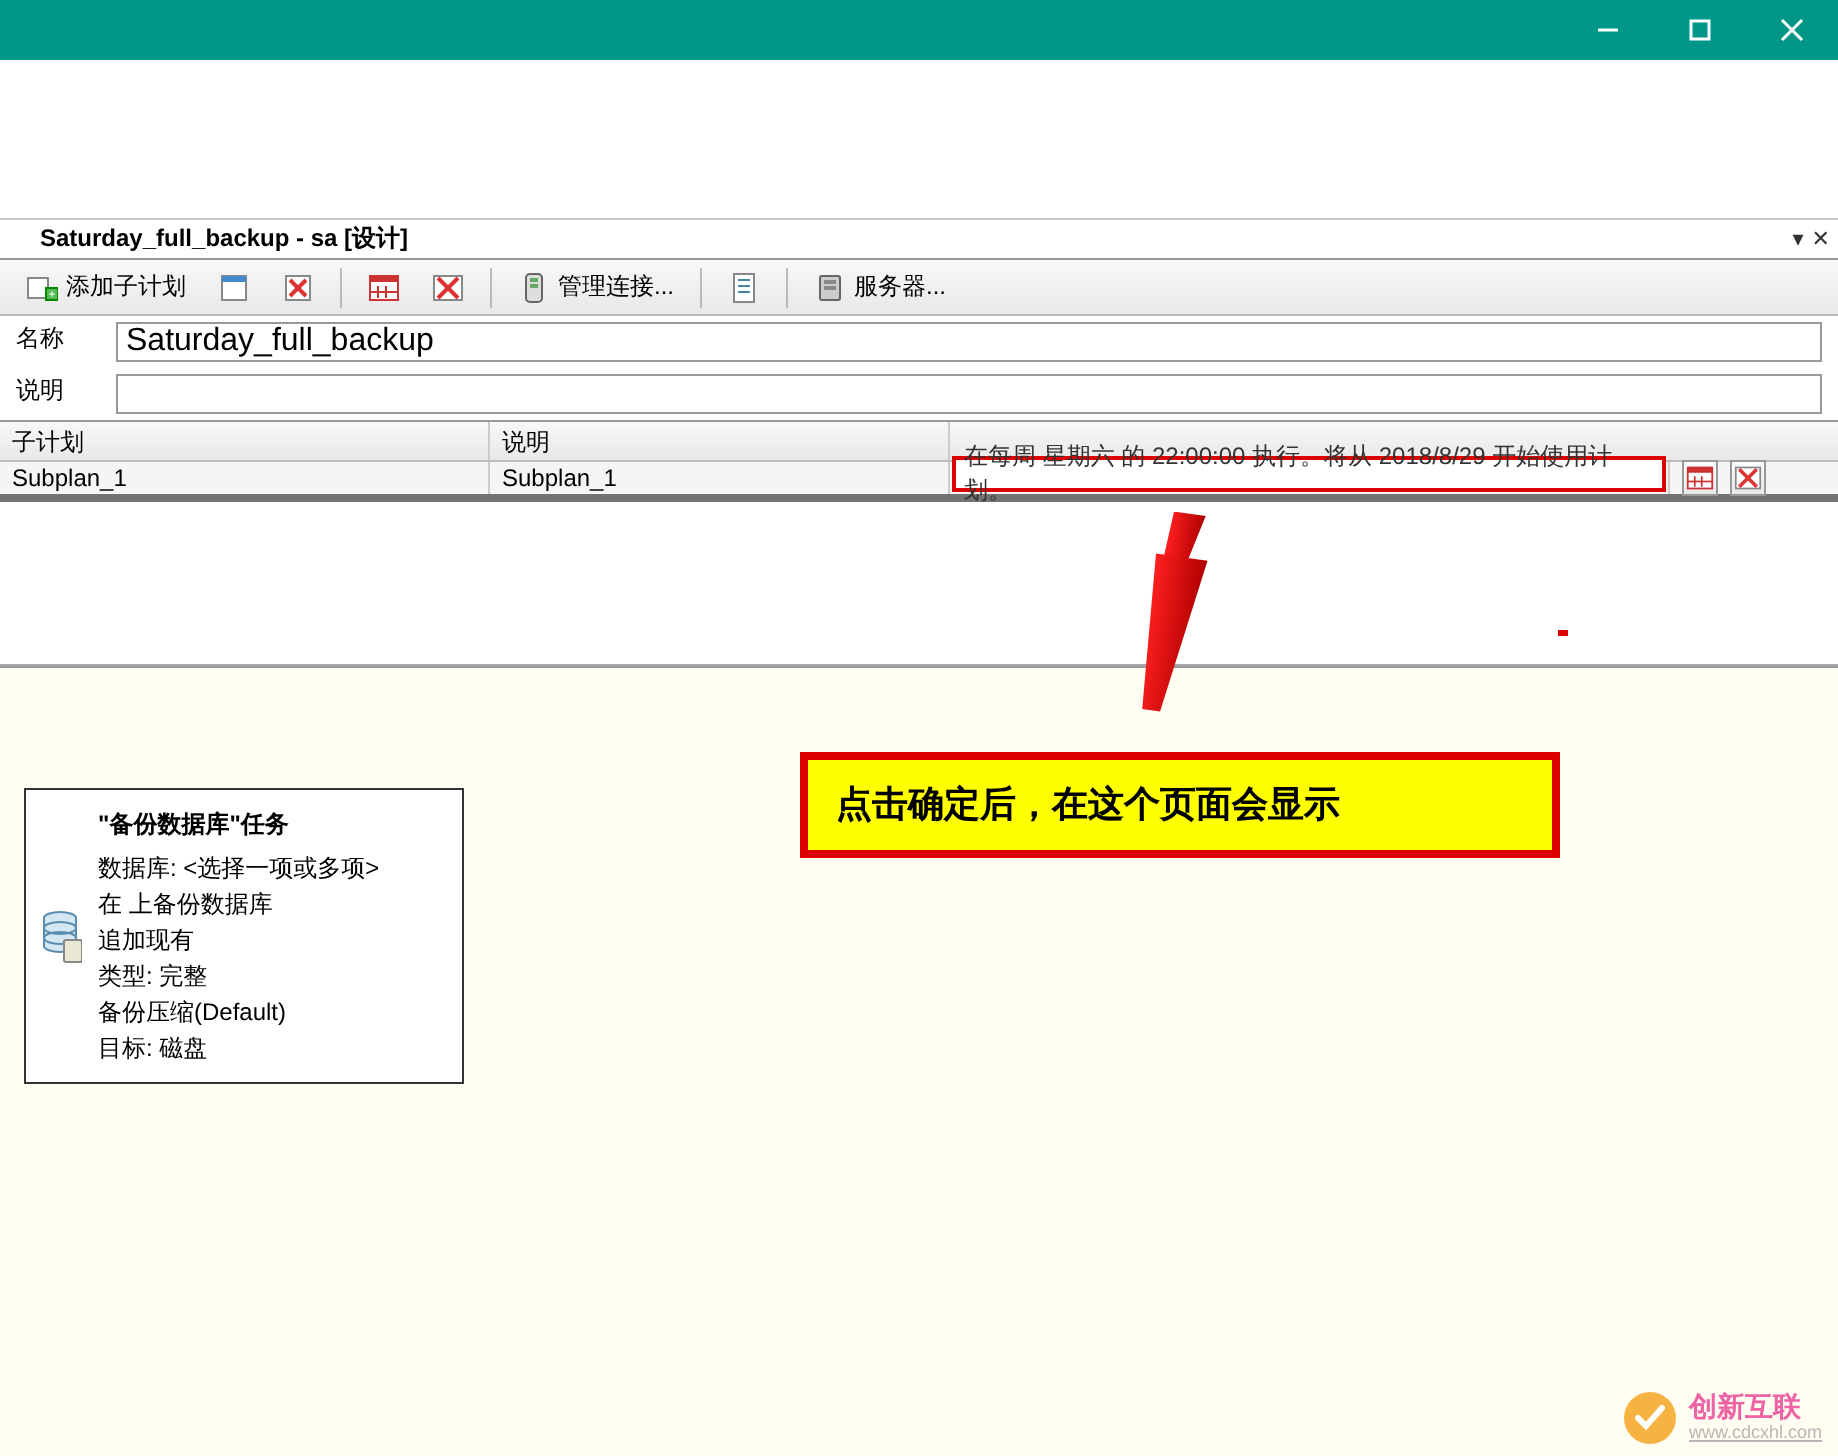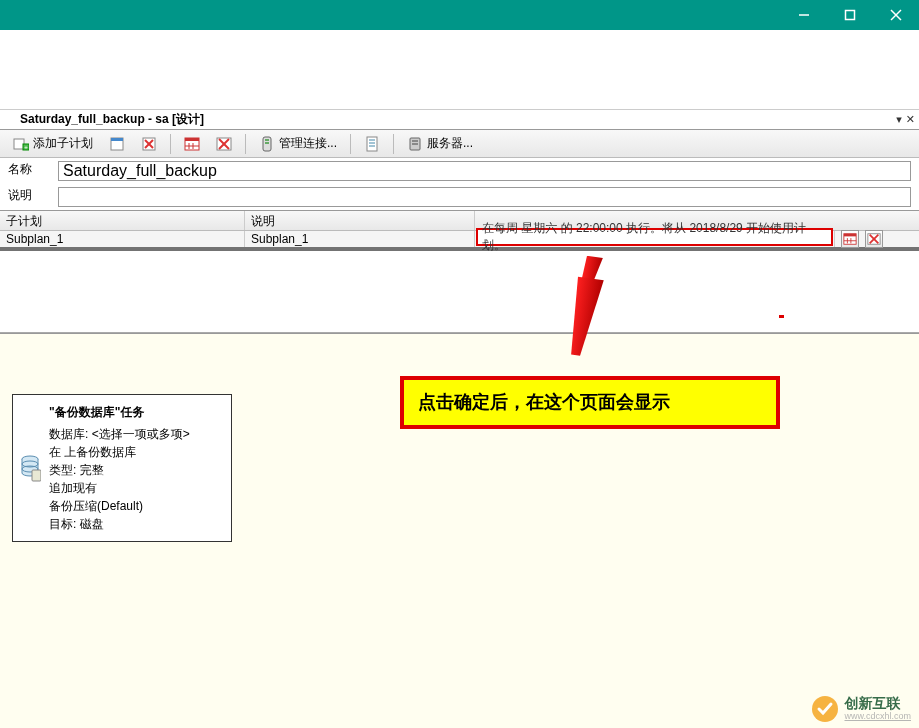--- a/index.html
+++ b/index.html
@@ -280,21 +280,21 @@
     }
     .watermark-text {
       display: flex;
       flex-direction: column;
       line-height: 1.1;
       color: #666;
     }
     .watermark-main {
       font-size: 14px;
       font-weight: bold;
-      color: #14532d;
+      color: #ec4899;
     }
     .watermark-sub {
       font-size: 9px;
       color: #aaa;
       text-decoration: underline;
     }
     .red-dot {
       position: absolute;
       right: 135px;
       top: 315px;
@@ -491,22 +491,22 @@
         <ellipse cx="11" cy="5" rx="8" ry="3" fill="#d4e8f4" stroke="#5a8db0"></ellipse>
         <path d="M3 5 v14 a8 3 0 0 0 16 0 V5" fill="#d4e8f4" stroke="#5a8db0"></path>
         <ellipse cx="11" cy="10" rx="8" ry="3" fill="none" stroke="#5a8db0"></ellipse>
         <ellipse cx="11" cy="15" rx="8" ry="3" fill="none" stroke="#5a8db0"></ellipse>
         <rect x="13" y="16" width="9" height="11" rx="1" fill="#e8e8d4" stroke="#888"></rect>
       </svg>
     </div>
     <div class="task-box-title">"备份数据库"任务</div>
     <span class="task-box-line">数据库: &lt;选择一项或多项&gt;</span>
     <span class="task-box-line">在 上备份数据库</span>
+    <span class="task-box-line">追加现有</span>
     <span class="task-box-line">类型: 完整</span>
-    <span class="task-box-line">追加现有</span>
     <span class="task-box-line">备份压缩(Default)</span>
     <span class="task-box-line">目标: 磁盘</span>
   </div>
 </div>
 
 <div class="red-dot"></div>
 
 <div class="watermark">
   <div class="watermark-logo">
     <svg width="18" height="18" viewBox="0 0 18 18">

